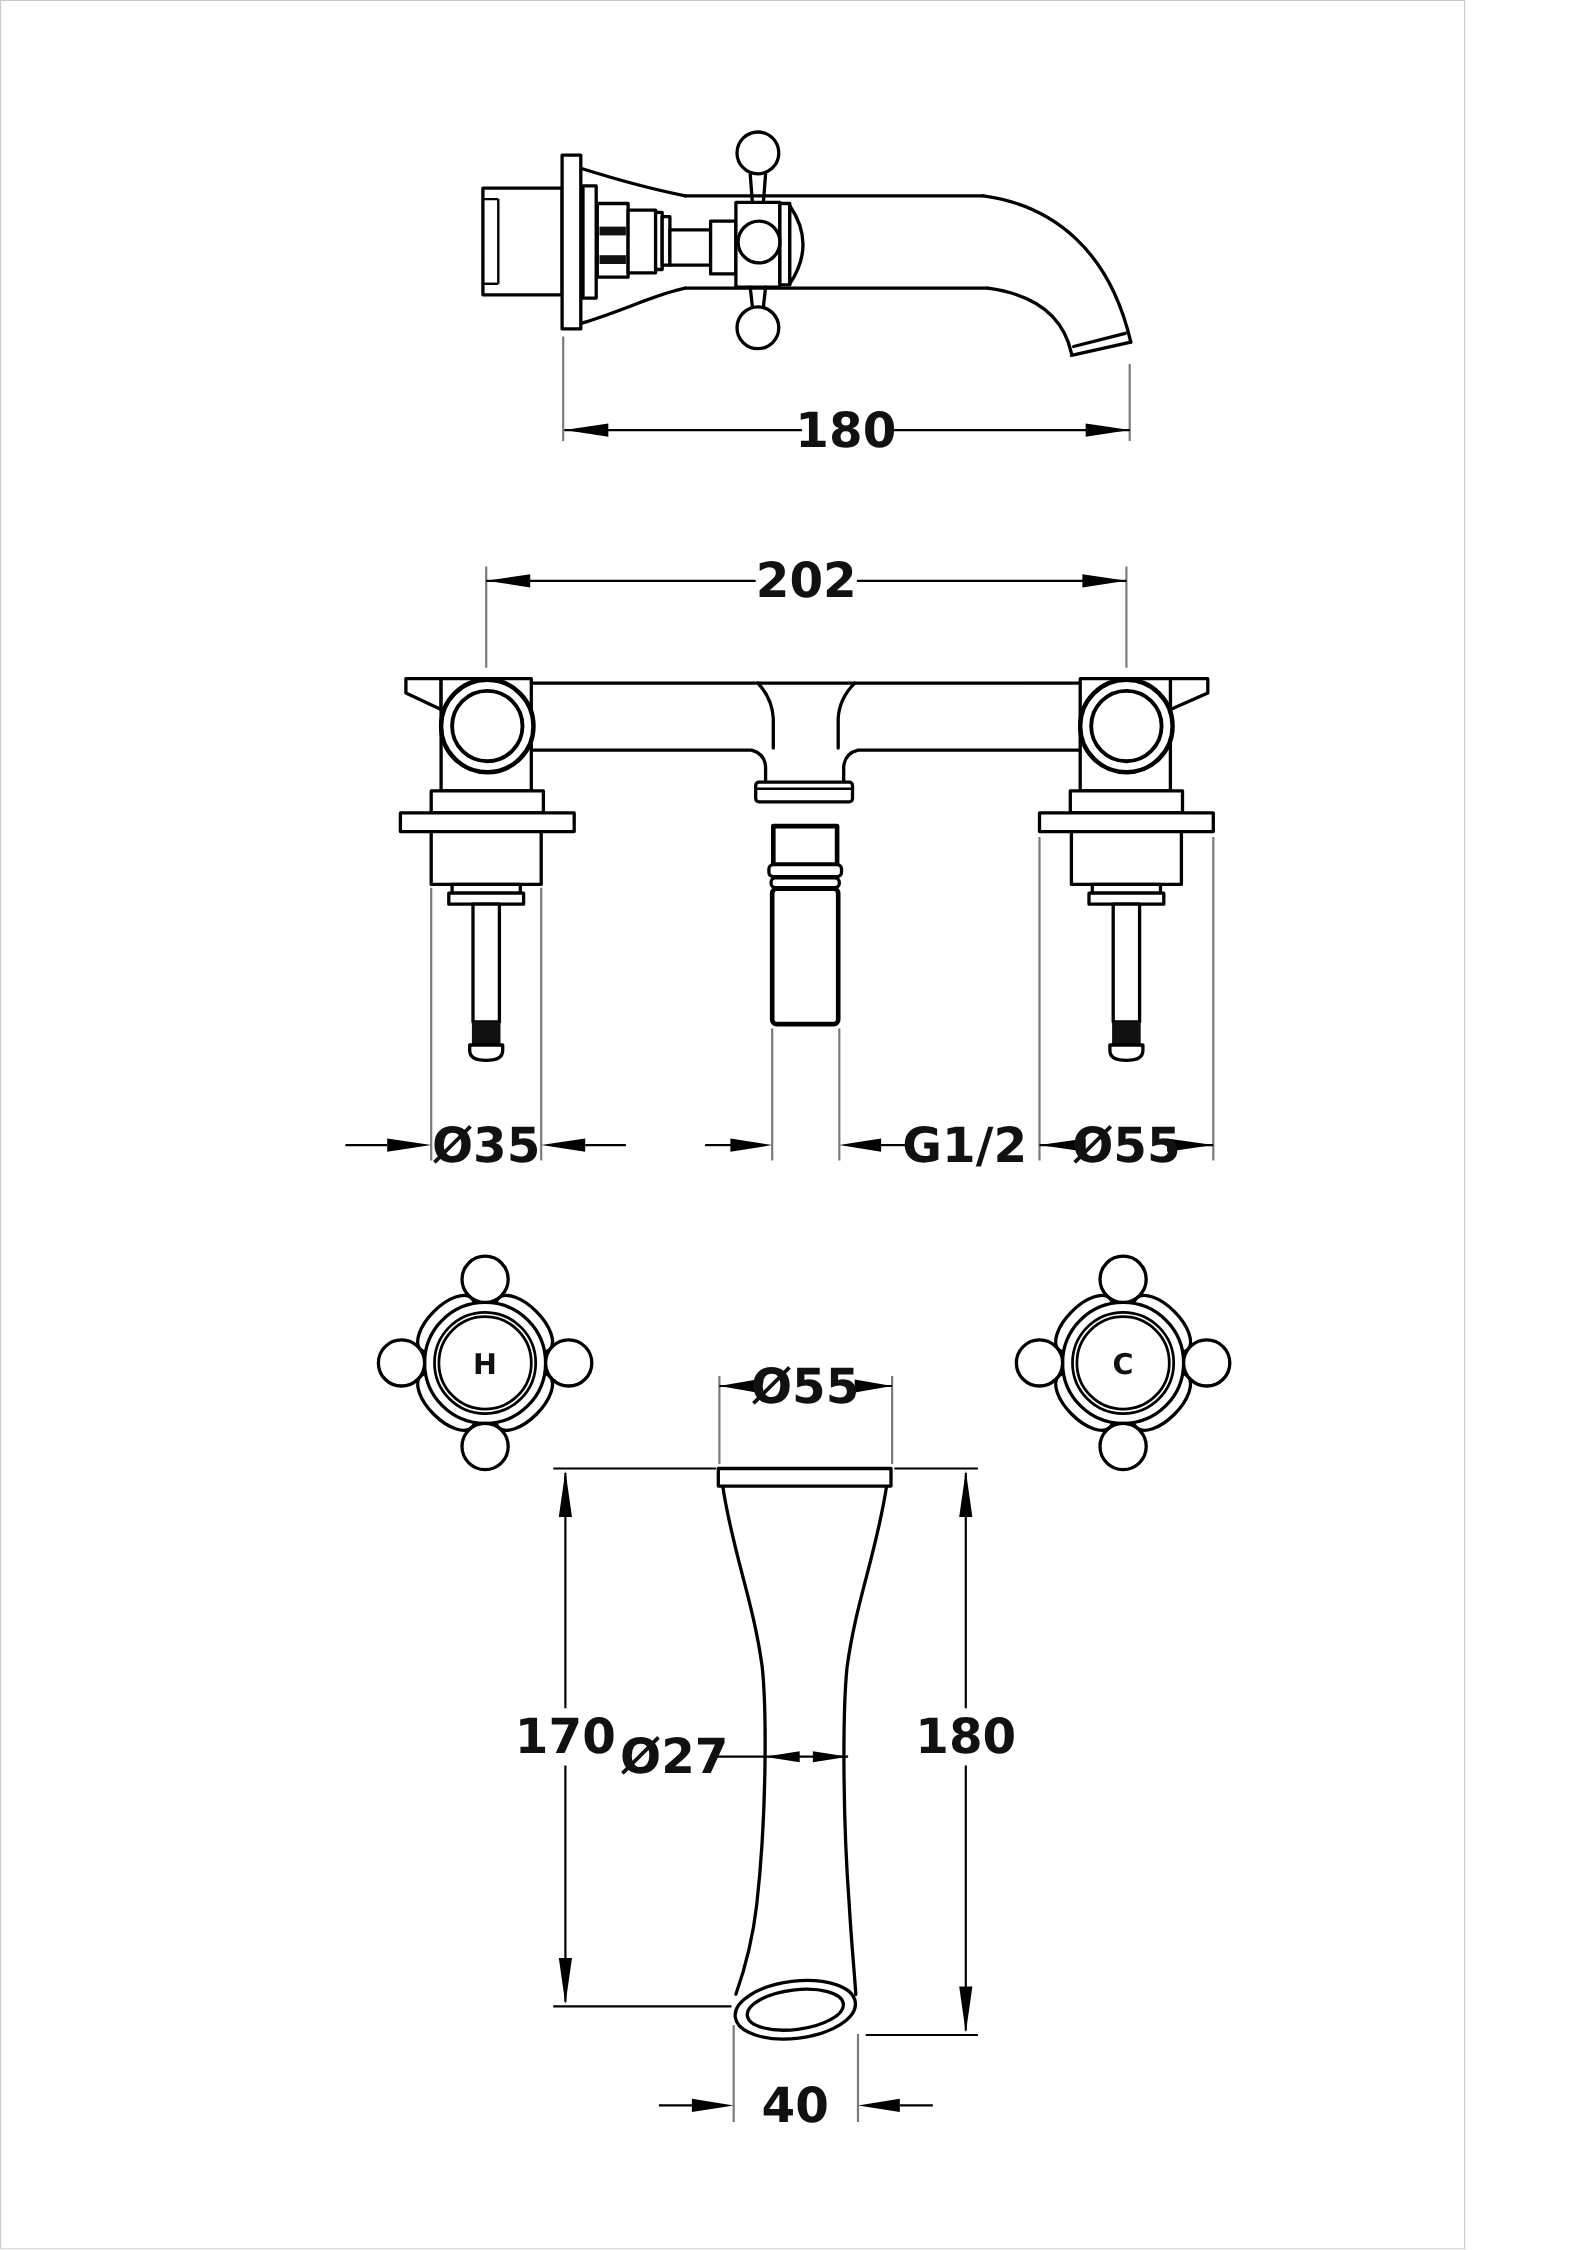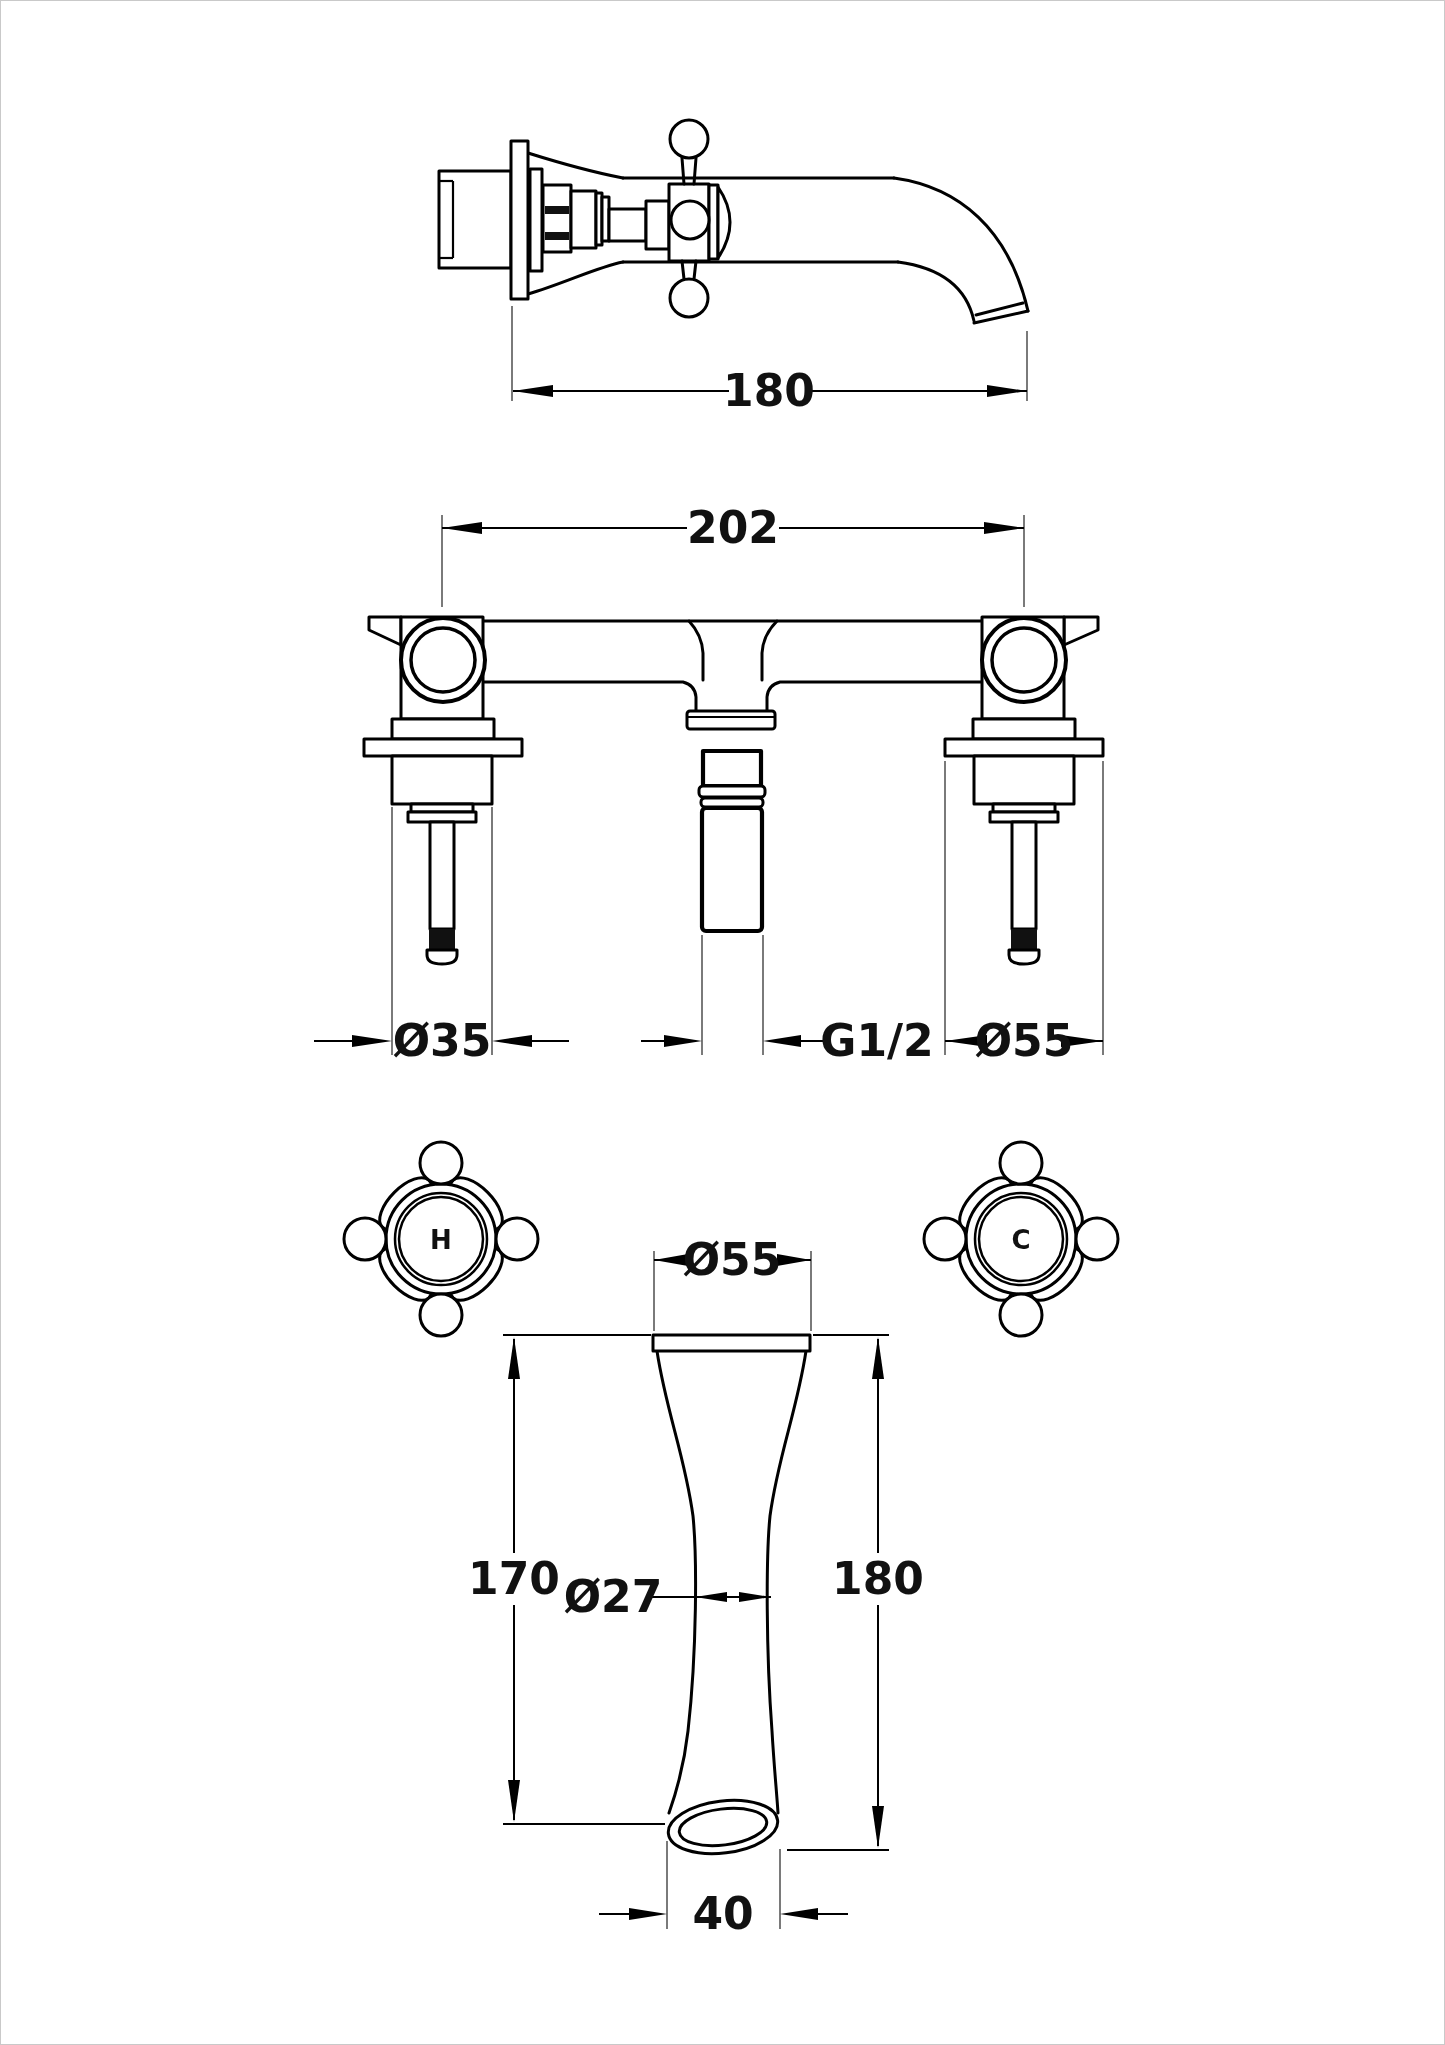--- a/index.html
+++ b/index.html
@@ -1,18 +1,18 @@
 <!DOCTYPE html>
 <html><head>
 <meta charset="utf-8">
 <style>
   html,body{margin:0;padding:0;background:#ffffff;}
   .page{
     position:relative;
-    width:1445px;height:2045px;
+    width:1332px;height:2045px;
     background:#ffffff;
     border:1px solid #c9c9c9;
     box-sizing:border-box;
     font-family:"DejaVu Sans","Liberation Sans",sans-serif;
   }
   svg{display:block;}
   .p   { fill:#ffffff; stroke:#000000; stroke-width:3;   stroke-linejoin:round; }
   .pn  { fill:none;    stroke:#000000; stroke-width:3;   stroke-linejoin:round; stroke-linecap:round; }
   .pt  { fill:#ffffff; stroke:#000000; stroke-width:4.2; stroke-linejoin:round; }
   .thin{ fill:none;    stroke:#000000; stroke-width:2.2; }

